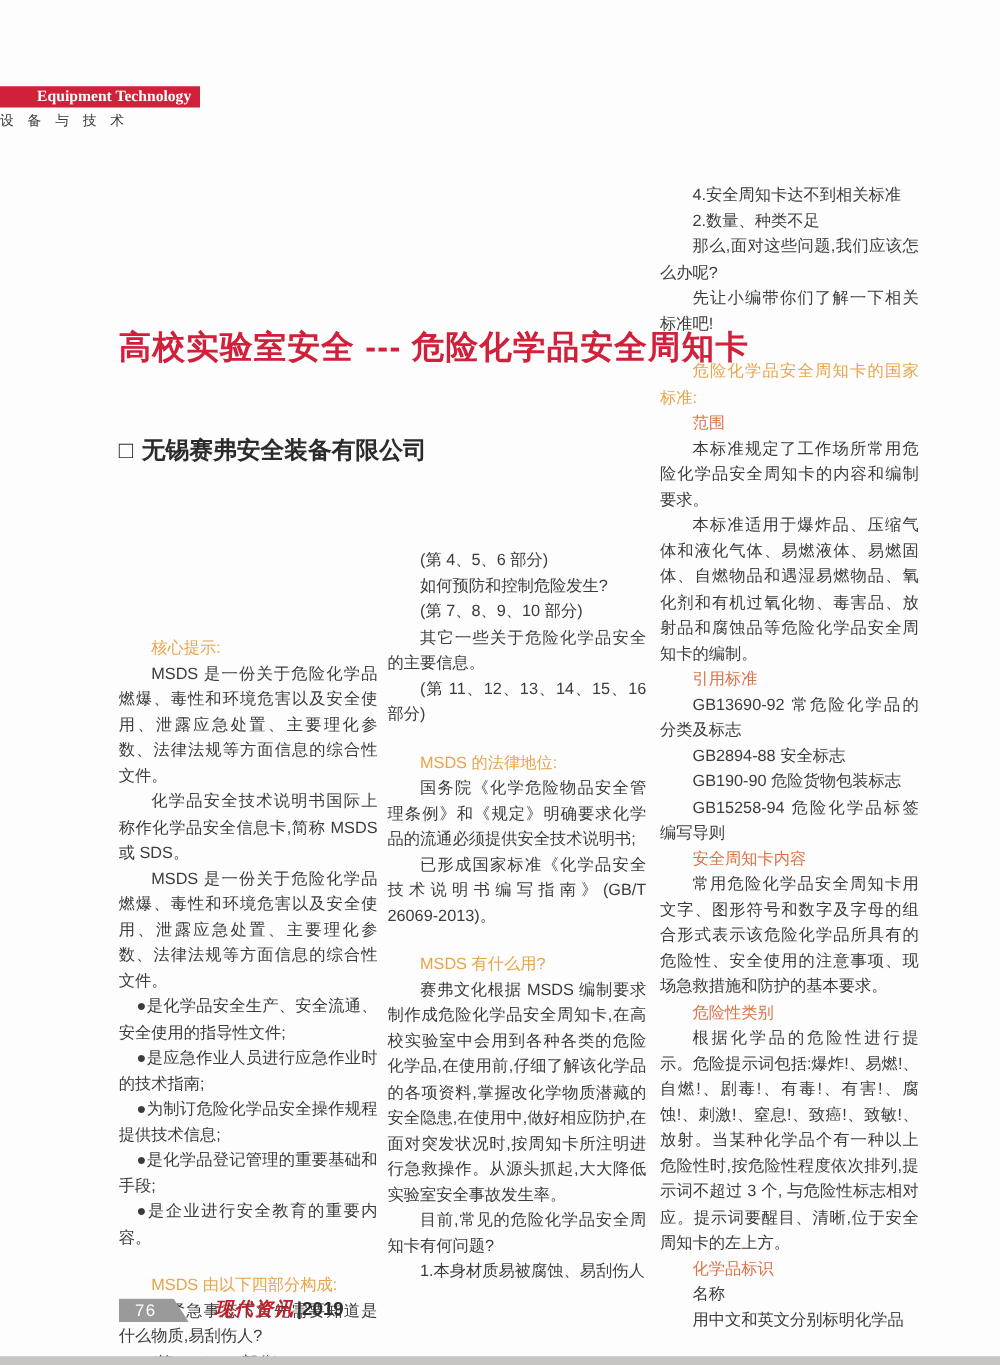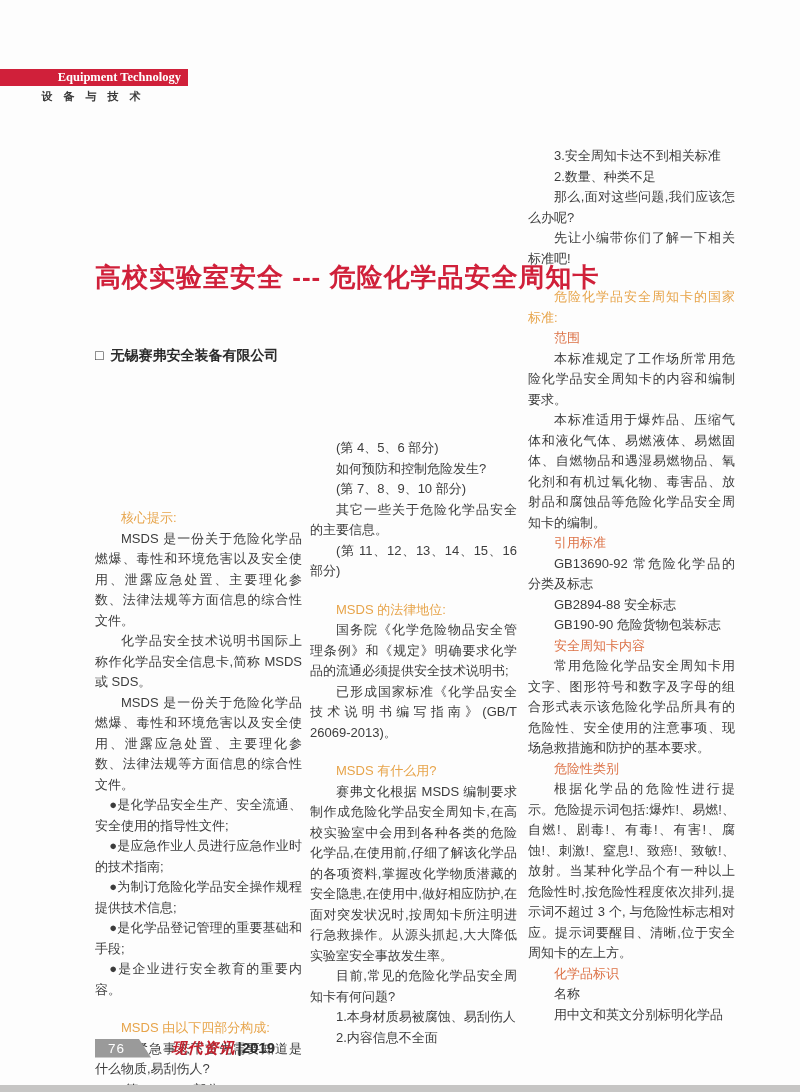--- a/index.html
+++ b/index.html
@@ -6,42 +6,42 @@
   .page{
     position:relative;
     width:800px;height:1092px;
     background:#fdfdfd;
     font-family:"Liberation Sans","DejaVu Sans",sans-serif;
     overflow:hidden;
     color:#3c3c3c;
   }
   
   .banner{
-    position:absolute;left:0;top:69px;width:188px;height:17px;
+    position:absolute;left:0;top:69px;width:160px;height:17px;
     background:var(--accent_red,#d0203a);
     color:#fff;
     font-family:"Liberation Serif","DejaVu Serif",serif;
     font-weight:bold;font-size:12.5px;line-height:17px;
     text-align:right;padding-right:7px;box-sizing:border-box;
   }
   .banner-sub{
     position:absolute;left:0;top:89px;width:186px;
-    text-align:center;font-size:11px;font-weight:bold;
+    text-align:left;font-size:11px;font-weight:normal;
     letter-spacing:4px;color:#3a3a3a;
   }
   
   .title{
     position:absolute;left:95px;top:243px;width:650px;
     font-size:26px;font-weight:bold;letter-spacing:1px;
     color:var(--accent_red,#d0203a);
   }
   
   .author{
     position:absolute;left:95px;top:347px;
-    font-size:14px;color:#2b2b2b;font-weight:bold;
+    font-size:19px;color:#2b2b2b;font-weight:bold;
   }
   .author .marker{margin-right:7px;font-weight:normal;}
   
   .col{
     position:absolute;width:207px;
     font-size:13px;line-height:20.5px;
     text-align:justify;color:#3c3c3c;
   }
   .col-left{left:95px;top:464px;margin-top:44px;}
   .col-middle{left:310px;top:438px;}
@@ -114,35 +114,35 @@
       <p class="p">(第 7、8、9、10 部分)</p>
       <p class="p">其它一些关于危险化学品安全的主要信息。</p>
       <p class="p">(第 11、12、13、14、15、16 部分)</p>
       <p class="h1">MSDS 的法律地位:</p>
       <p class="p">国务院《化学危险物品安全管理条例》和《规定》明确要求化学品的流通必须提供安全技术说明书;</p>
       <p class="p">已形成国家标准《化学品安全技术说明书编写指南》(GB/T 26069-2013)。</p>
       <p class="h1">MSDS 有什么用?</p>
       <p class="p">赛弗文化根据 MSDS 编制要求制作成危险化学品安全周知卡,在高校实验室中会用到各种各类的危险化学品,在使用前,仔细了解该化学品的各项资料,掌握改化学物质潜藏的安全隐患,在使用中,做好相应防护,在面对突发状况时,按周知卡所注明进行急救操作。从源头抓起,大大降低实验室安全事故发生率。</p>
       <p class="p">目前,常见的危险化学品安全周知卡有何问题?</p>
       <p class="p">1.本身材质易被腐蚀、易刮伤人</p>
-      <p class="p">2.内容信息不全面</p>
     </div>
   <div class="col col-right">
-      <p class="p">3.安全周知卡达不到相关标准</p>
+      <p class="p">4.安全周知卡达不到相关标准</p>
       <p class="p">2.数量、种类不足</p>
       <p class="p">那么,面对这些问题,我们应该怎么办呢?</p>
       <p class="p">先让小编带你们了解一下相关标准吧!</p>
       <p class="h1">危险化学品安全周知卡的国家标准:</p>
       <p class="h2">范围</p>
       <p class="p">本标准规定了工作场所常用危险化学品安全周知卡的内容和编制要求。</p>
       <p class="p">本标准适用于爆炸品、压缩气体和液化气体、易燃液体、易燃固体、自燃物品和遇湿易燃物品、氧化剂和有机过氧化物、毒害品、放射品和腐蚀品等危险化学品安全周知卡的编制。</p>
       <p class="h2">引用标准</p>
       <p class="p">GB13690-92  常危险化学品的分类及标志</p>
       <p class="p">GB2894-88  安全标志</p>
       <p class="p">GB190-90  危险货物包装标志</p>
+      <p class="p">GB15258-94  危险化学品标签编写导则</p>
       <p class="h2">安全周知卡内容</p>
       <p class="p">常用危险化学品安全周知卡用文字、图形符号和数字及字母的组合形式表示该危险化学品所具有的危险性、安全使用的注意事项、现场急救措施和防护的基本要求。</p>
       <p class="h2">危险性类别</p>
       <p class="p">根据化学品的危险性进行提示。危险提示词包括:爆炸!、易燃!、自燃!、剧毒!、有毒!、有害!、腐蚀!、刺激!、窒息!、致癌!、致敏!、放射。当某种化学品个有一种以上危险性时,按危险性程度依次排列,提示词不超过 3 个, 与危险性标志相对应。提示词要醒目、清晰,位于安全周知卡的左上方。</p>
       <p class="h2">化学品标识</p>
       <p class="p">名称</p>
       <p class="p">用中文和英文分别标明化学品</p>
     </div>
 
   <div class="footer">

